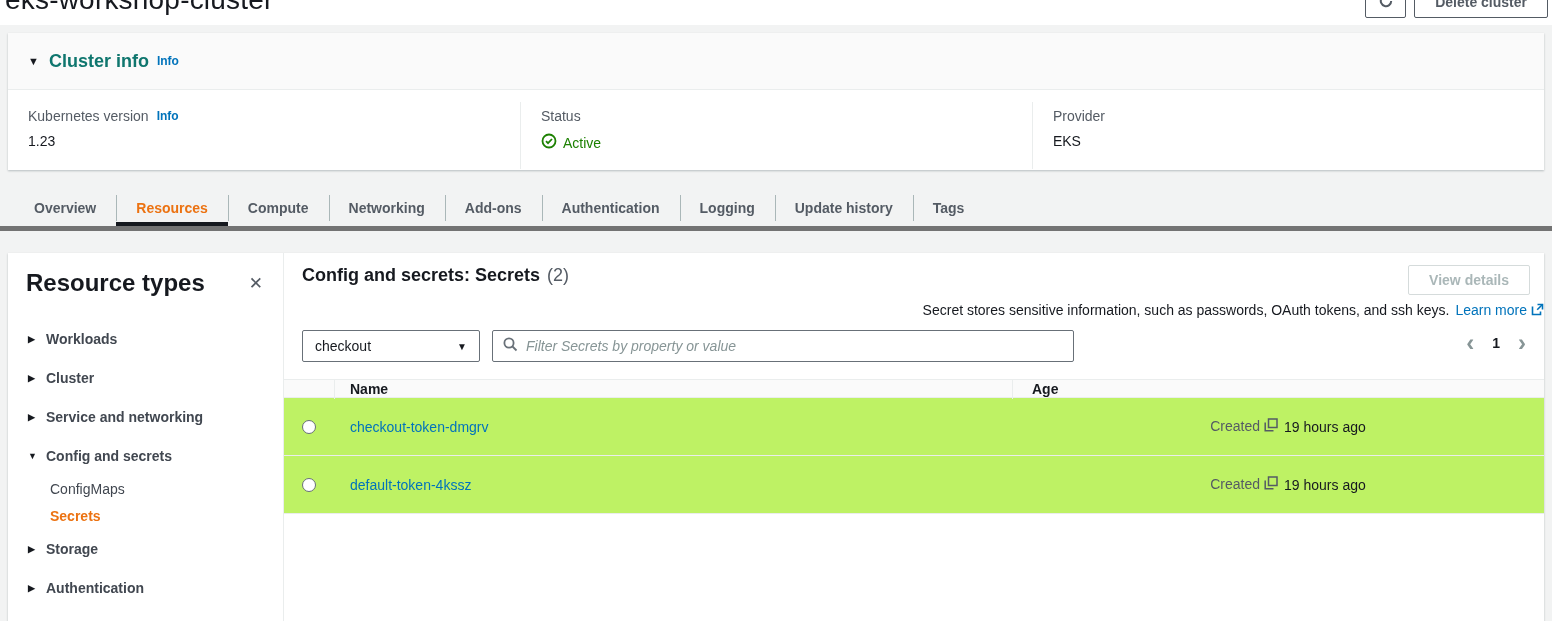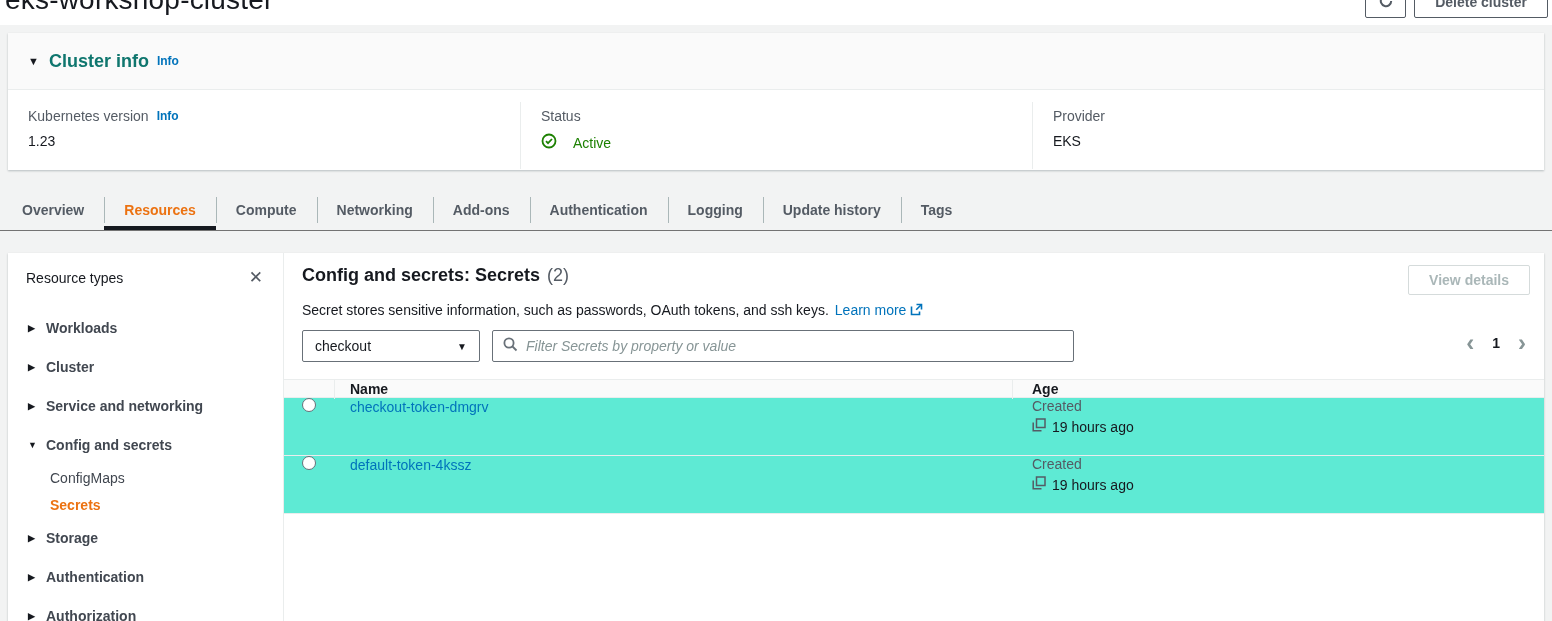--- a/index.html
+++ b/index.html
@@ -42,46 +42,46 @@
   }
   .caret-down { font-size: 11px; color: #16191f; margin-right: 10px; }
   .section-title { font-size: 18px; font-weight: bold; color: #0f766e; }
   .info-link { font-size: 12px; font-weight: bold; color: #0073bb; margin-left: 8px; cursor: pointer; text-decoration: none; }
   .card-body { display: flex; padding: 12px 0 0 0; height: 79px; text-align: right; }
   .field { width: 33.33%; padding: 6px 20px; }
   .field + .field { border-left: 1px solid #eaeded; }
   .field-label { font-size: 14px; color: #545b64; display: flex; align-items: center; }
   .field-value { font-size: 14px; color: #16191f; margin-top: 9px; display: flex; align-items: center; }
   .status-ok { color: #1d8102; }
-  .status-ok .sv { margin-left: 16px; }
+  .status-ok .sv { margin-left: 6px; }
   
   .tabs {
     position: absolute; left: 0; top: 190px; width: 1552px; height: 41px;
-    display: flex; padding-left: 2px; border-bottom: 1px solid #737373;
+    display: flex; padding-left: 14px; border-bottom: 5px solid #737373;
   }
   .tab {
     position: relative; display: flex; align-items: center; padding: 0 20px;
     font-size: 14px; font-weight: bold; color: #545b64; cursor: pointer; white-space: nowrap;
   }
   .tab:not(:first-child)::before {
     content: ""; position: absolute; left: 0; top: 50%; transform: translateY(-50%);
     width: 1px; height: 26px; background: #aab7b8;
   }
   .tab--active { color: #ec7211; }
   .tab--active::after {
     content: ""; position: absolute; left: 0; right: 0; bottom: 0; height: 4px; background: #16191f;
   }
   
   .content-card {
     position: absolute; left: 8px; top: 253px; width: 1536px; height: 380px;
     display: flex;
   }
   .sidebar { width: 276px; border-right: 1px solid #eaeded; padding: 16px; flex-shrink: 0; }
   .sidebar-head { display: flex; align-items: center; justify-content: space-between; padding: 0 4px 0 2px; }
-  .sidebar-title { font-size: 14px; font-weight: normal; color: #16191f; }
+  .sidebar-title { font-size: 24px; font-weight: bold; color: #16191f; }
   .close-x { font-size: 17px; color: #545b64; cursor: pointer; line-height: 1; }
   .nav { margin-top: 22px; }
   .nav-item {
     display: flex; align-items: center; height: 39px; padding-left: 4px;
     font-size: 14px; font-weight: bold; color: #414750; cursor: pointer;
   }
   .nav-caret { width: 18px; font-size: 9px; color: #16191f; flex-shrink: 0; }
   .nav-child {
     height: 27px; display: flex; align-items: center; padding-left: 26px;
     font-size: 14px; color: #414750; cursor: pointer;
@@ -91,21 +91,21 @@
   .main { flex: 1; padding: 12px 0 0 18px; position: relative; min-width: 0; }
   .main-title-row { display: flex; align-items: baseline; height: 28px; }
   .main-title { font-size: 18px; font-weight: bold; color: #16191f; }
   .main-count { font-size: 18px; font-weight: 400; color: #545b64; margin-left: 7px; }
   .btn-disabled {
     position: absolute; right: 14px; top: 12px; height: 30px; padding: 0 20px;
     background: #fff; border: 1px solid #d5dbdb; border-radius: 2px;
     color: #aab7b8; font-weight: bold; font-size: 14px; font-family: inherit;
     display: flex; align-items: center;
   }
-  .desc-row { margin-top: 9px; font-size: 14px; color: #16191f; display: flex; align-items: center; }
+  .desc-row { margin-top: 9px; font-size: 14px; color: #16191f; display: flex; align-items: center; justify-content: flex-end; }
   .learn-more { color: #0073bb; text-decoration: none; margin-left: 6px; cursor: pointer; }
   .ext-icon { margin-left: 4px; position: relative; top: 1px; }
   .filter-row { margin-top: 12px; display: flex; gap: 12px; align-items: flex-end; }
   .dropdown {
     width: 178px; height: 32px; border: 1px solid #687078; border-radius: 2px; background: #fff;
     display: flex; align-items: center; justify-content: space-between; padding: 0 12px;
     font-size: 14px; color: #16191f; cursor: pointer;
   }
   .dropdown-caret { font-size: 10px; color: #16191f; }
   .search-box {
@@ -128,26 +128,26 @@
     align-items: center;
   }
   .t-col-sel { width: 50px; flex-shrink: 0; display: flex; align-items: center; justify-content: center; }
   .t-col-name { width: 678px; flex-shrink: 0; padding-left: 16px; position: relative; }
   .t-col-age { flex: 1; padding-left: 20px; position: relative; }
   .t-head .t-col-name::before, .t-head .t-col-age::before {
     content: ""; position: absolute; left: 0; top: 50%; transform: translateY(-50%);
     width: 1px; height: 20px; background: #eaeded;
   }
   .th { font-size: 14px; font-weight: bold; color: #16191f; }
-  .t-row { display: flex; height: 58px; border-bottom: 1px solid #eaeded; align-items: flex-start; background: #5eead4; }
+  .t-row { display: flex; height: 58px; border-bottom: 1px solid #eaeded; align-items: center; background: #bef264; }
   .radio {
     width: 14px; height: 14px; border: 1px solid #687078; border-radius: 50%; background: #fff; cursor: pointer;
   }
   .name-link { font-size: 14px; color: #0073bb; text-decoration: none; cursor: pointer; }
-  .age-cell { display: flex; flex-direction: column; justify-content: center; gap: 4px; }
+  .age-cell { display: flex; flex-direction: row; justify-content: center; gap: 4px; }
   .age-label { font-size: 14px; color: #545b64; }
   .age-value-row { display: flex; align-items: center; gap: 6px; font-size: 14px; color: #16191f; }
   .sv { display: inline-block; vertical-align: middle; }
 </style>
 </head>
 <body>
 
 <div class="page-header">
   <h1 class="page-title">eks-workshop-cluster</h1>
   <div class="header-actions">

